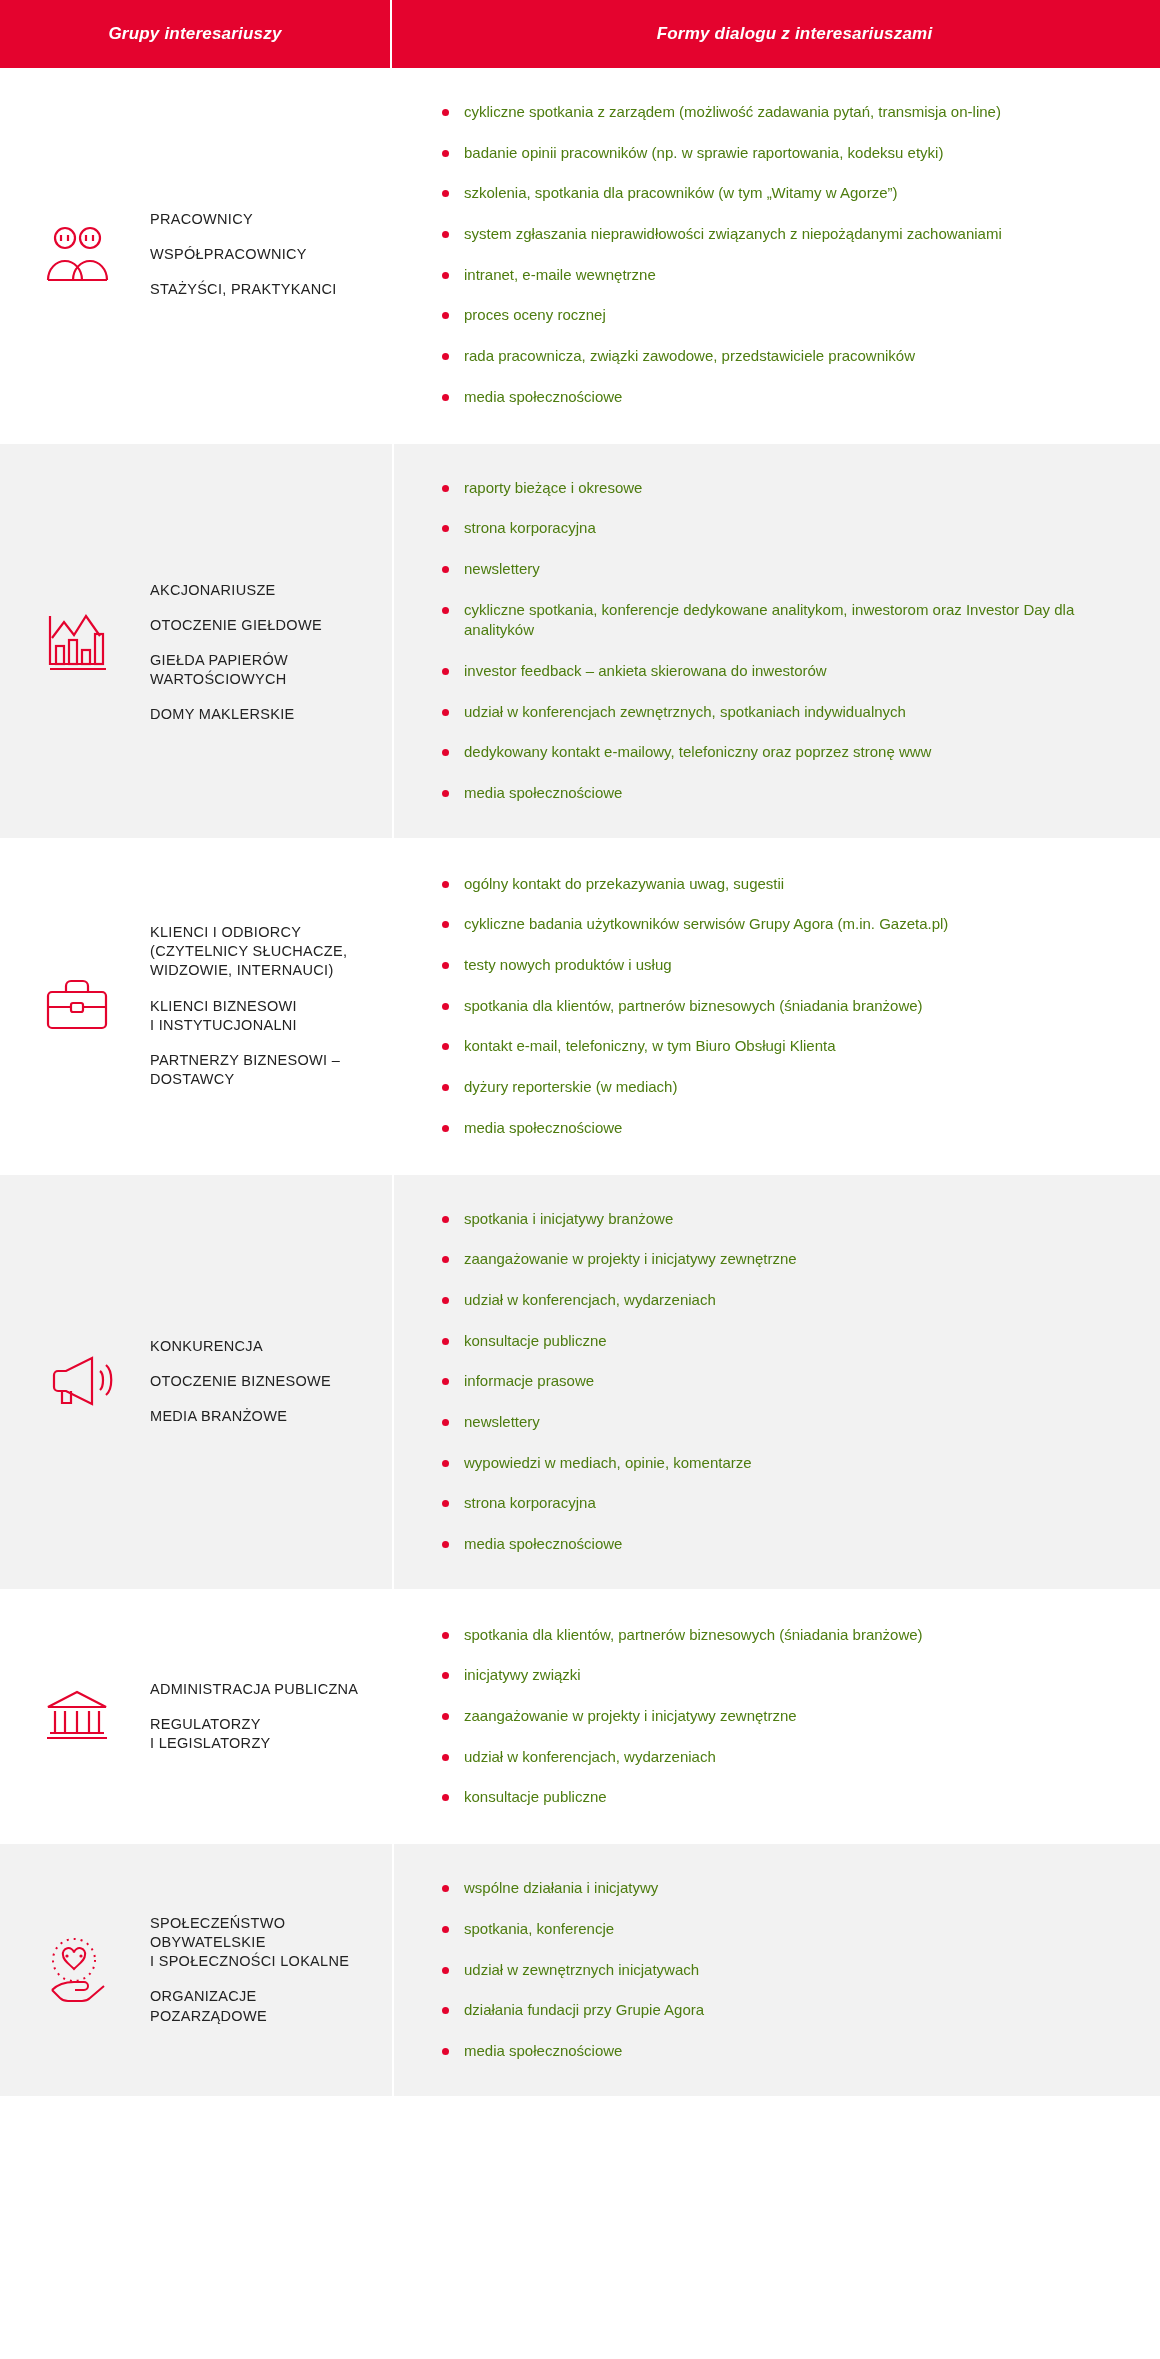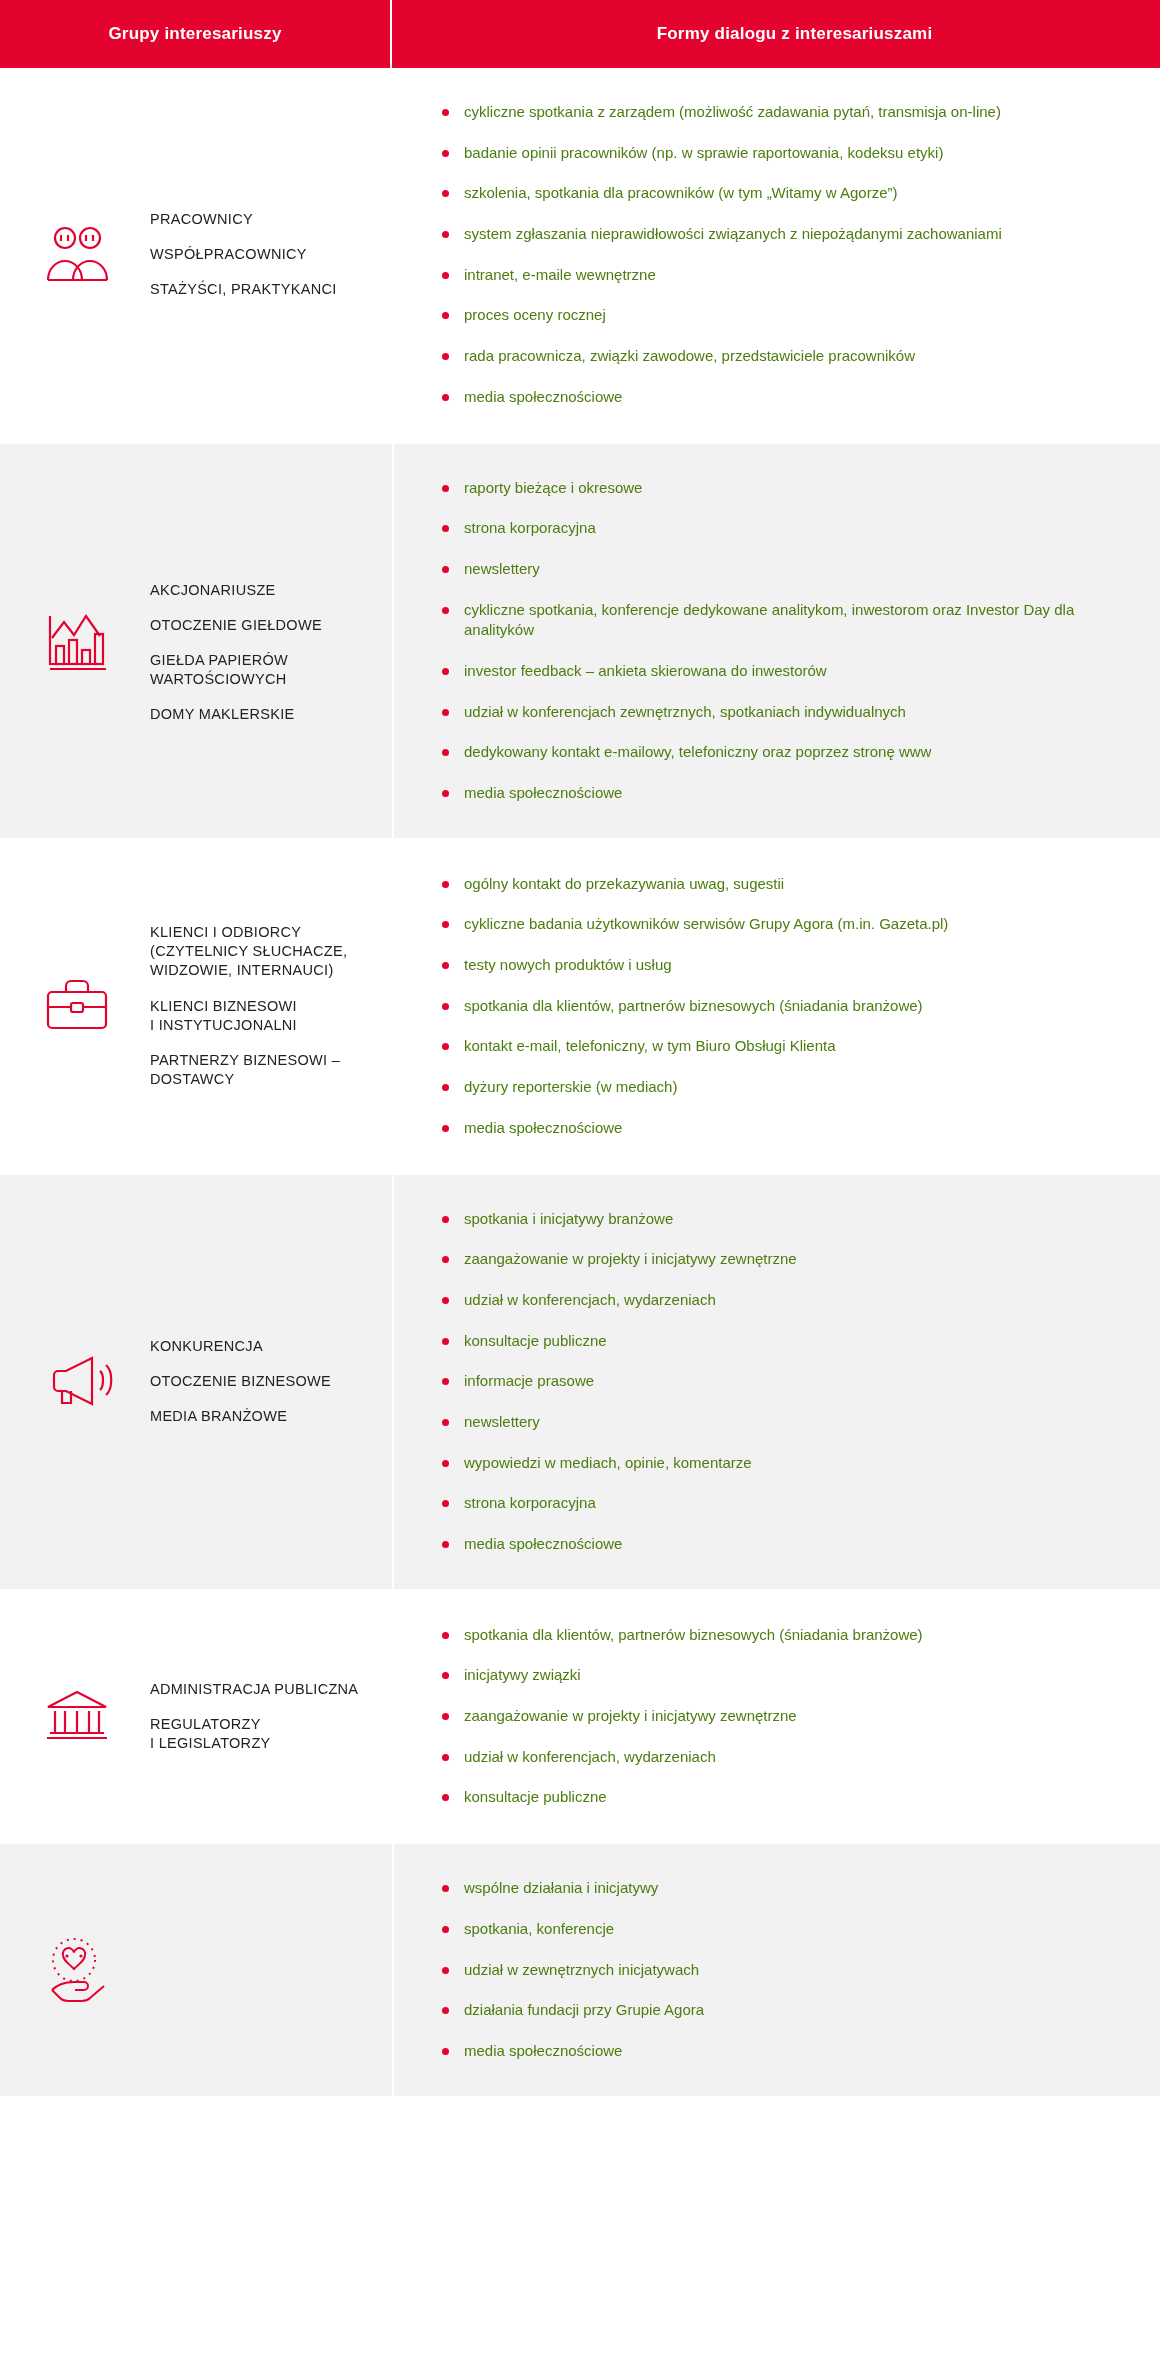--- a/index.html
+++ b/index.html
@@ -25,20 +25,21 @@
   }
   .th {
     color: #ffffff;
     font-size: 17px;
     font-weight: bold;
     display: flex;
     align-items: center;
     justify-content: center;
     text-align: center;
     letter-spacing: .2px;
+    font-style: italic;
   }
   .th-left { width: 392px; border-right: 2px solid #ffffff; }
   .th-right { flex: 1; padding-left: 37px; }
 
   
   .row {
     display: flex;
     width: 100%;
     align-items: stretch;
   }
@@ -283,20 +284,27 @@
           <div class="icon-box">
             <svg width="74" height="72" viewBox="0 0 74 72" fill="none" stroke="#e4032e" stroke-width="2">
       <circle cx="34" cy="26" r="21" stroke-dasharray="2 5"></circle>
       <path d="M34 35c-6-6-11-9-11-14a5.5 5.5 0 0 1 11-2.5A5.5 5.5 0 0 1 45 21c0 5-5 8-11 14z"></path>
       <circle cx="27" cy="22" r="1.6" fill="#e4032e" stroke="none"></circle>
       <circle cx="41" cy="22" r="1.6" fill="#e4032e" stroke="none"></circle>
       <path d="M12 56c6-6 13-8 22-8h10a4 4 0 0 1 0 8h-9"></path>
       <path d="M12 56l8 8c2 2 5 3 8 3h14c3 0 6-1 8-3l14-12"></path>
     </svg>
           </div>
+          <div class="group-labels">
+            <div class="group-label" style="white-space: pre-line;">SPOŁECZEŃSTWO
+OBYWATELSKIE
+I SPOŁECZNOŚCI LOKALNE</div>
+            <div class="group-label" style="white-space: pre-line;">ORGANIZACJE
+POZARZĄDOWE</div>
+          </div>
         </div>
         <div class="cell-right">
           <ul class="forms">
             <li>wspólne działania i inicjatywy</li>
             <li>spotkania, konferencje</li>
             <li>udział w zewnętrznych inicjatywach</li>
             <li>działania fundacji przy Grupie Agora</li>
             <li>media społecznościowe</li>
           </ul>
         </div>

